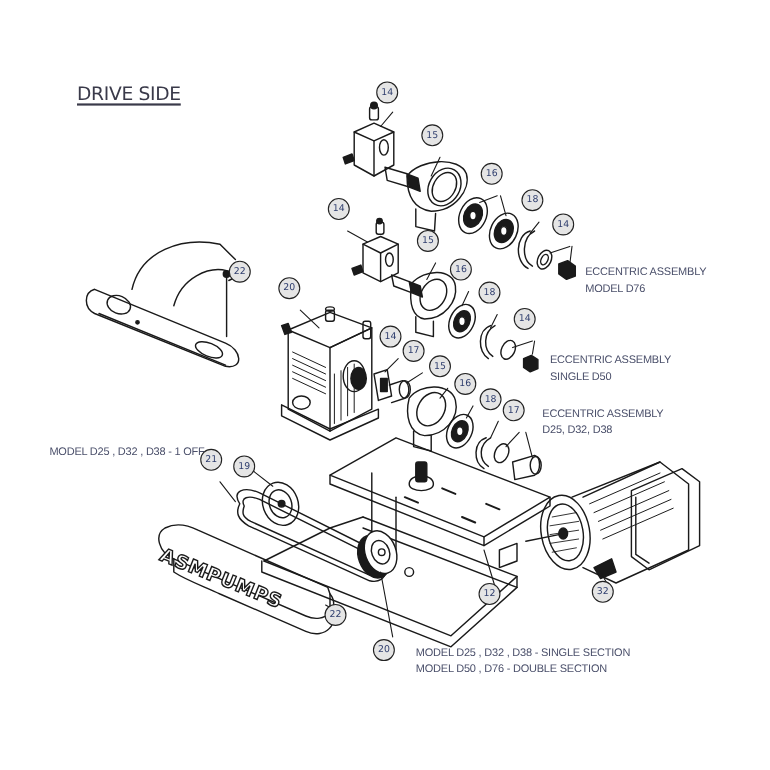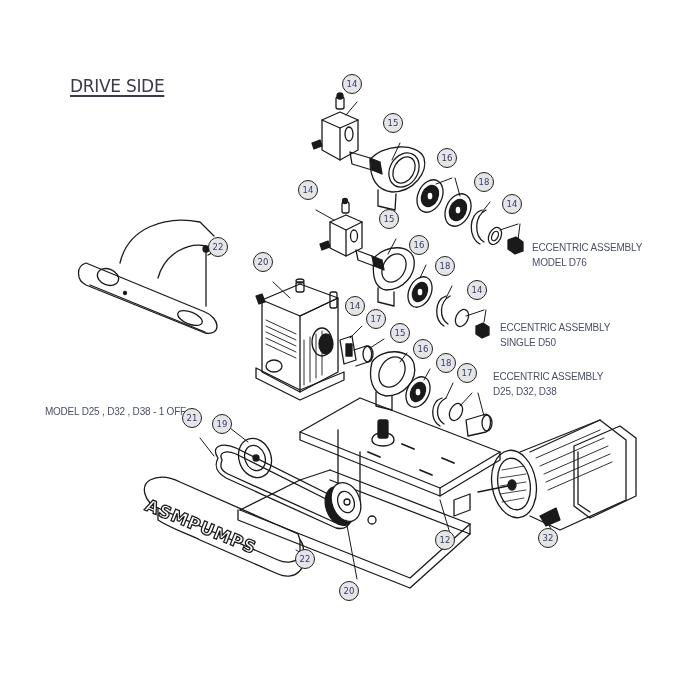--- a/index.html
+++ b/index.html
@@ -253,20 +253,24 @@
     <div>ECCENTRIC ASSEMBLY</div>
     <div>SINGLE D50</div>
   </div>
   <div class="note" style="left:493px;top:369px;">
     <div>ECCENTRIC ASSEMBLY</div>
     <div>D25, D32, D38</div>
   </div>
   <div class="note right" style="left:44px;top:404px;width:142px;">
     <div>MODEL D25 , D32 , D38 - 1 OFF</div>
   </div>
+  <div class="note" style="left:378px;top:586px;">
+    <div>MODEL D25 , D32 , D38 - SINGLE SECTION</div>
+    <div>MODEL D50 , D76 - DOUBLE SECTION</div>
+  </div>
 
   <div id="callouts">
       <div class="callout" style="left: 342px; top: 74px;">14</div>
       <div class="callout" style="left: 383px; top: 113px;">15</div>
       <div class="callout" style="left: 437px; top: 148px;">16</div>
       <div class="callout" style="left: 474px; top: 172px;">18</div>
       <div class="callout" style="left: 502px; top: 194px;">14</div>
       <div class="callout" style="left: 298px; top: 180px;">14</div>
       <div class="callout" style="left: 379px; top: 209px;">15</div>
       <div class="callout" style="left: 409px; top: 235px;">16</div>

